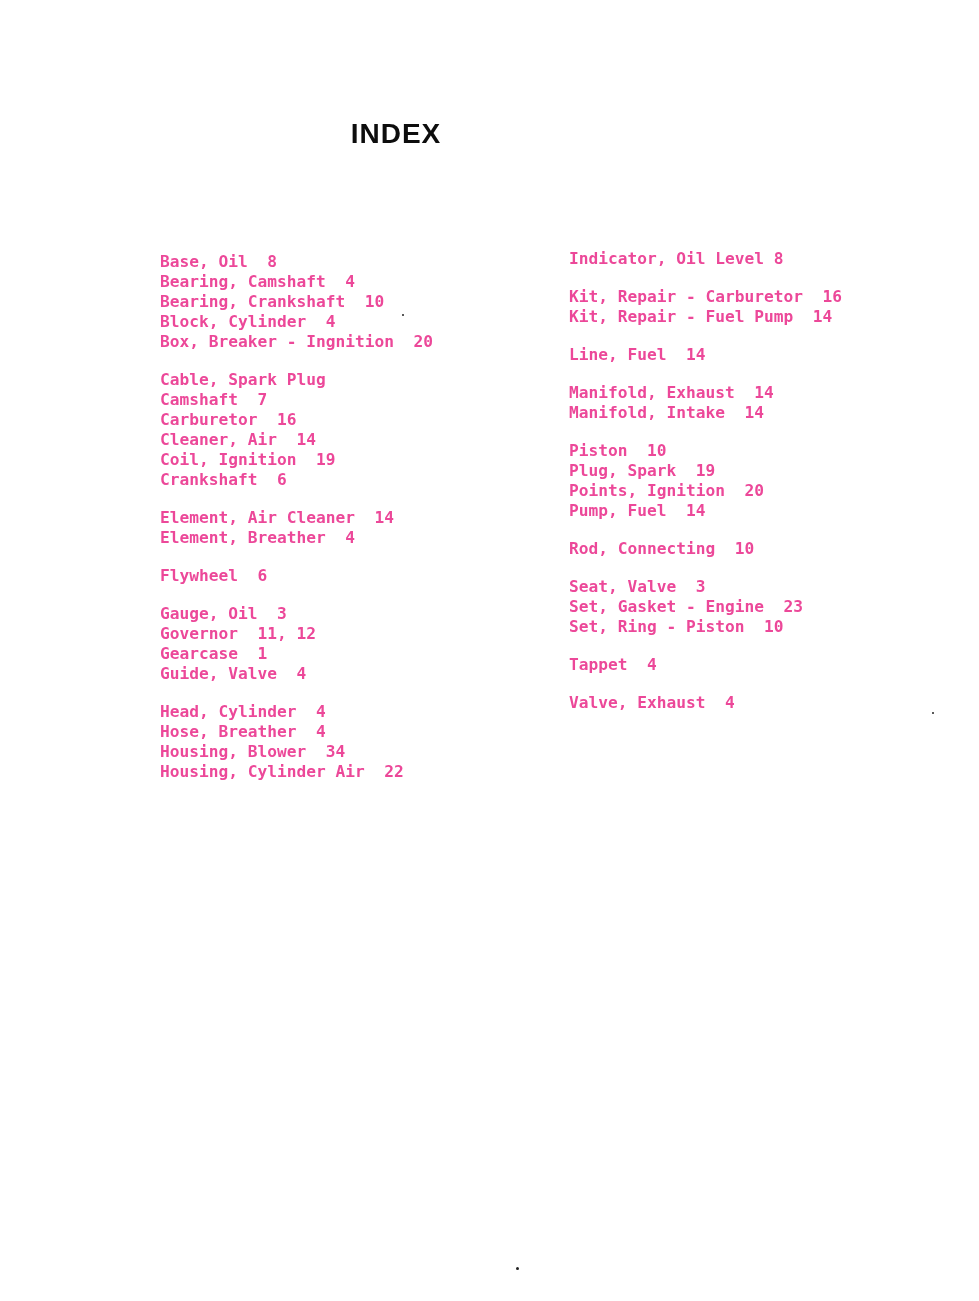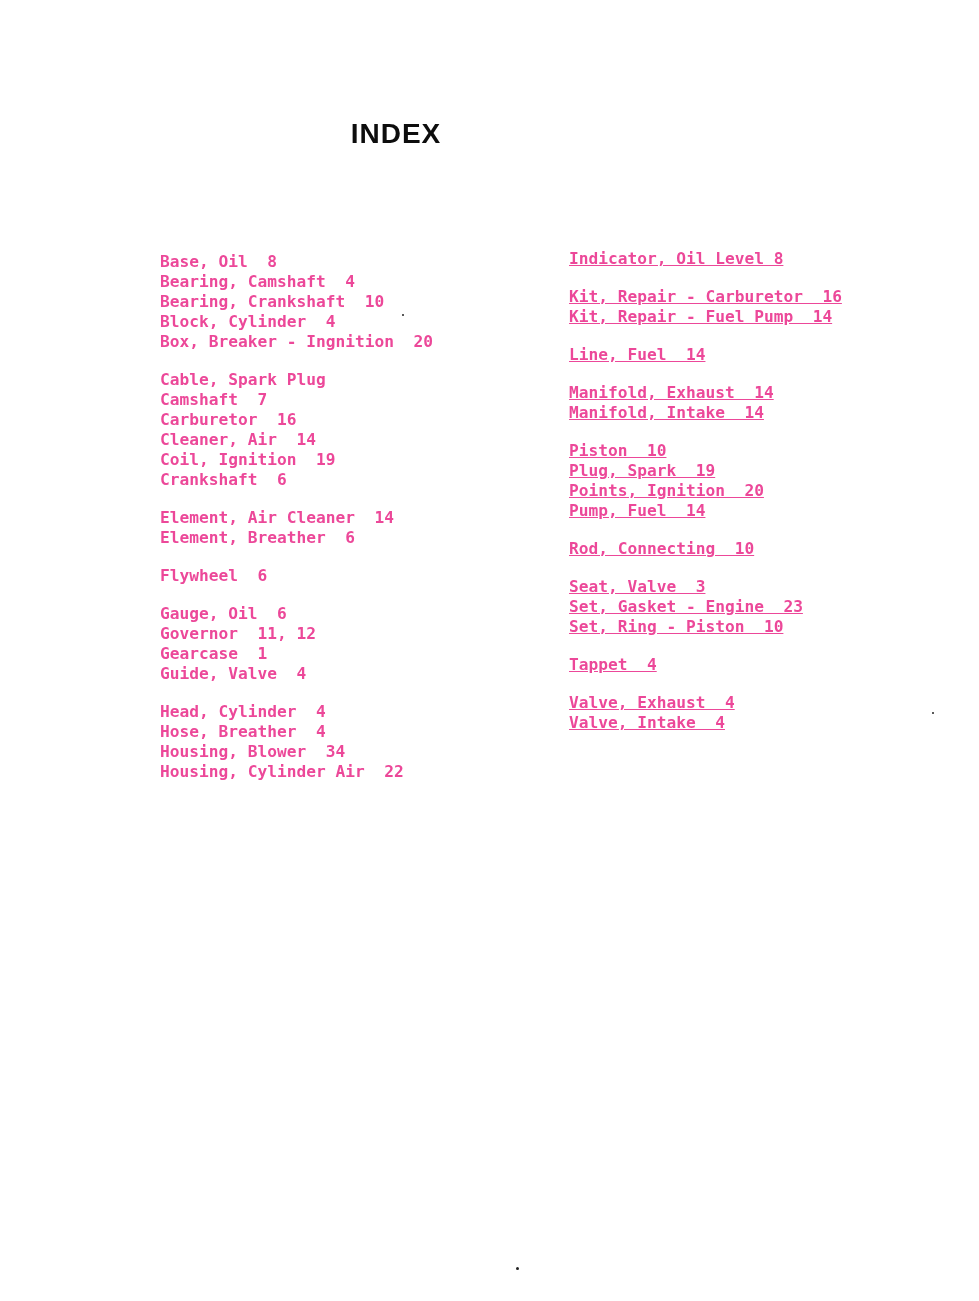--- a/index.html
+++ b/index.html
@@ -68,40 +68,40 @@
   <div class="group">
     <span class="entry">Cable, Spark Plug</span>
     <span class="entry">Camshaft  7</span>
     <span class="entry">Carburetor  16</span>
     <span class="entry">Cleaner, Air  14</span>
     <span class="entry">Coil, Ignition  19</span>
     <span class="entry">Crankshaft  6</span>
   </div>
   <div class="group">
     <span class="entry">Element, Air Cleaner  14</span>
-    <span class="entry">Element, Breather  6</span>
+    <span class="entry">Element, Breather  4</span>
   </div>
   <div class="group">
     <span class="entry">Flywheel  6</span>
   </div>
   <div class="group">
-    <span class="entry">Gauge, Oil  6</span>
+    <span class="entry">Gauge, Oil  3</span>
     <span class="entry">Governor  11, 12</span>
     <span class="entry">Gearcase  1</span>
     <span class="entry">Guide, Valve  4</span>
   </div>
   <div class="group">
     <span class="entry">Head, Cylinder  4</span>
     <span class="entry">Hose, Breather  4</span>
     <span class="entry">Housing, Blower  34</span>
     <span class="entry">Housing, Cylinder Air  22</span>
   </div>
 </div>
 
-<div class="column col-right" style="top:249px;text-decoration:underline;">
+<div class="column col-right" style="top:249px;">
   <div class="group">
     <span class="entry">Indicator, Oil Level 8</span>
   </div>
   <div class="group">
     <span class="entry">Kit, Repair - Carburetor  16</span>
     <span class="entry">Kit, Repair - Fuel Pump  14</span>
   </div>
   <div class="group">
     <span class="entry">Line, Fuel  14</span>
   </div>
@@ -121,19 +121,18 @@
   <div class="group">
     <span class="entry">Seat, Valve  3</span>
     <span class="entry">Set, Gasket - Engine  23</span>
     <span class="entry">Set, Ring - Piston  10</span>
   </div>
   <div class="group">
     <span class="entry">Tappet  4</span>
   </div>
   <div class="group">
     <span class="entry">Valve, Exhaust  4</span>
-    <span class="entry">Valve, Intake  4</span>
   </div>
 </div>
 
 <div class="speck" style="left:516px; top:1267px;"></div>
 <div class="speck" style="left:932px; top:712px; width:2px; height:2px;"></div>
 <div class="speck" style="left:402px; top:314px; width:2px; height:2px;"></div>
 
 </body></html>

